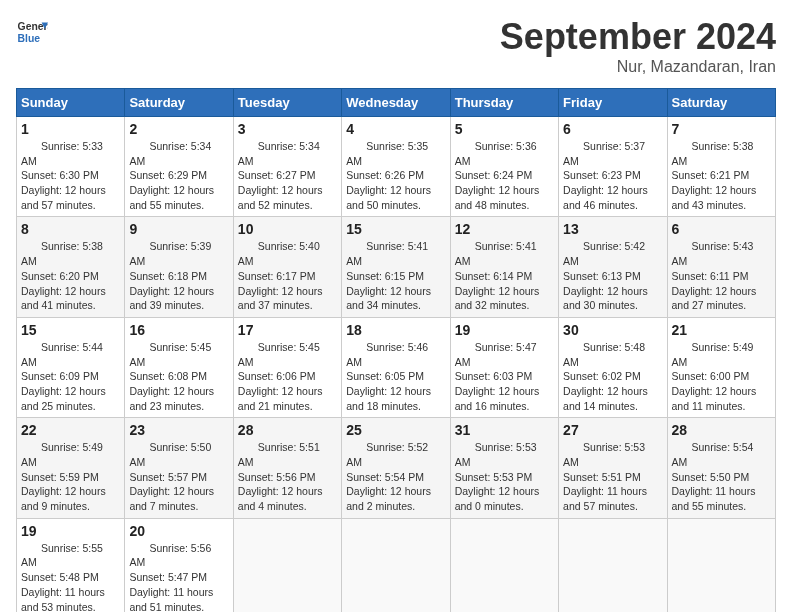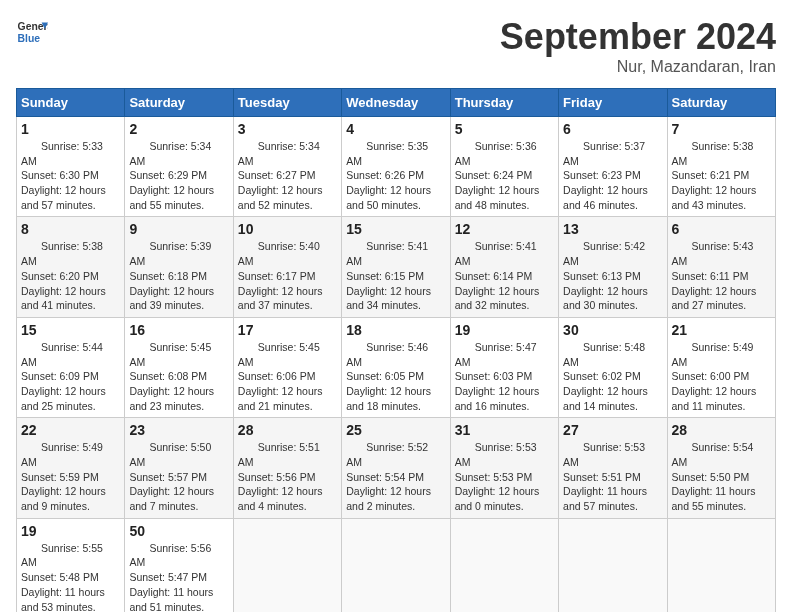--- a/index.html
+++ b/index.html
@@ -228,21 +228,21 @@
         <span class="day-num">28</span>
         <span class="day-detail">Sunrise: 5:54 AM<br>Sunset: 5:50 PM<br>Daylight: 11 hours and 55 minutes.</span>
       </td>
       </tr>
       <tr>
         <td>
         <span class="day-num">19</span>
         <span class="day-detail">Sunrise: 5:55 AM<br>Sunset: 5:48 PM<br>Daylight: 11 hours and 53 minutes.</span>
       </td>
         <td>
-        <span class="day-num">50</span>
+        <span class="day-num">20</span>
         <span class="day-detail">Sunrise: 5:56 AM<br>Sunset: 5:47 PM<br>Daylight: 11 hours and 51 minutes.</span>
       </td>
         <td class="empty-cell"></td>
         <td class="empty-cell"></td>
         <td class="empty-cell"></td>
         <td class="empty-cell"></td>
         <td class="empty-cell"></td>
       </tr>
     </tbody>
 </table>

